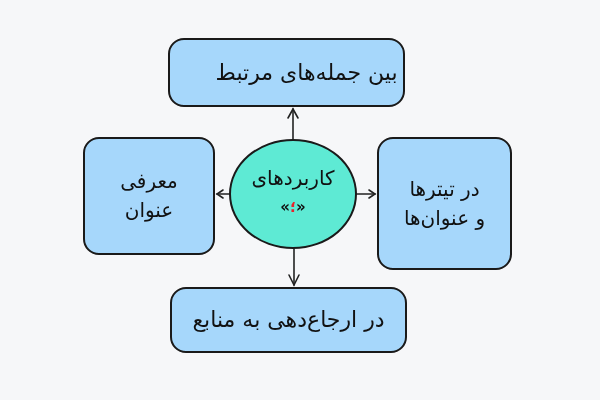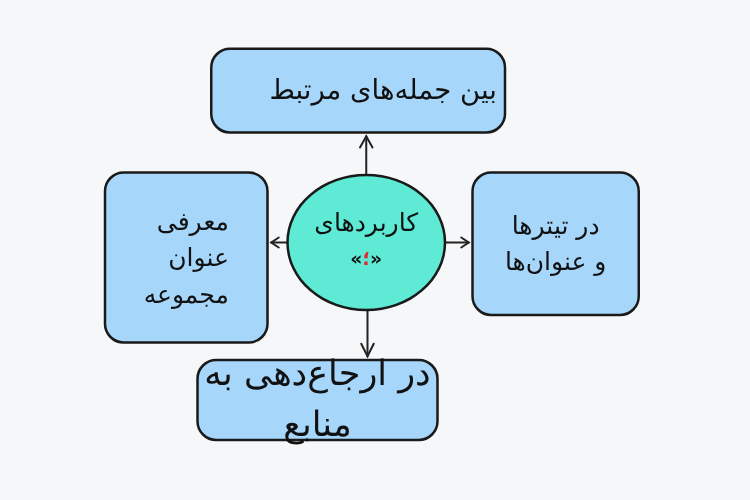--- a/index.html
+++ b/index.html
@@ -14,23 +14,23 @@
       border: 2px solid #1a1a1a;
       border-radius: 16px;
       box-sizing: border-box;
       display: flex; align-items: center; justify-content: center;
       text-align: center;
       direction: rtl;
       color: #111;
       line-height: 1.45;
     }
     #box-top { left: 168px; top: 38px; width: 237px; height: 69px; font-size: 22px; padding-left: 40px; }
-    #box-left { left: 83px; top: 137px; width: 132px; height: 138px; font-size: 20px; text-align: right; }
-    #box-right { left: 377px; top: 137px; width: 135px; height: 116px; font-size: 20px; }
-    #box-bottom { left: 157px; top: 287px; width: 194px; height: 66px; font-size: 28px; }
+    #box-left { left: 83px; top: 137px; width: 132px; height: 118px; font-size: 20px; }
+    #box-right { left: 377px; top: 137px; width: 135px; height: 133px; font-size: 20px; }
+    #box-bottom { left: 170px; top: 287px; width: 237px; height: 66px; font-size: 22px; }
     .box span { display: block; }
     #center {
       position: absolute;
       left: 229px; top: 139px; width: 128px; height: 110px;
       border-radius: 50%;
       background: #5eead4;
       border: 2px solid #1a1a1a;
       box-sizing: border-box;
       display: flex; flex-direction: column; align-items: center; justify-content: center;
       direction: rtl; color: #111;
@@ -63,21 +63,20 @@
 <div class="box" id="box-top">
   <div>
     <span>بین جمله‌های مرتبط</span>
   </div>
 </div>
 
 <div class="box" id="box-left">
   <div>
     <span>معرفی</span>
     <span>عنوان</span>
-    <span>مجموعه</span>
   </div>
 </div>
 
 <div class="box" id="box-right">
   <div>
     <span>در تیترها</span>
     <span>و عنوان‌ها</span>
   </div>
 </div>
 

